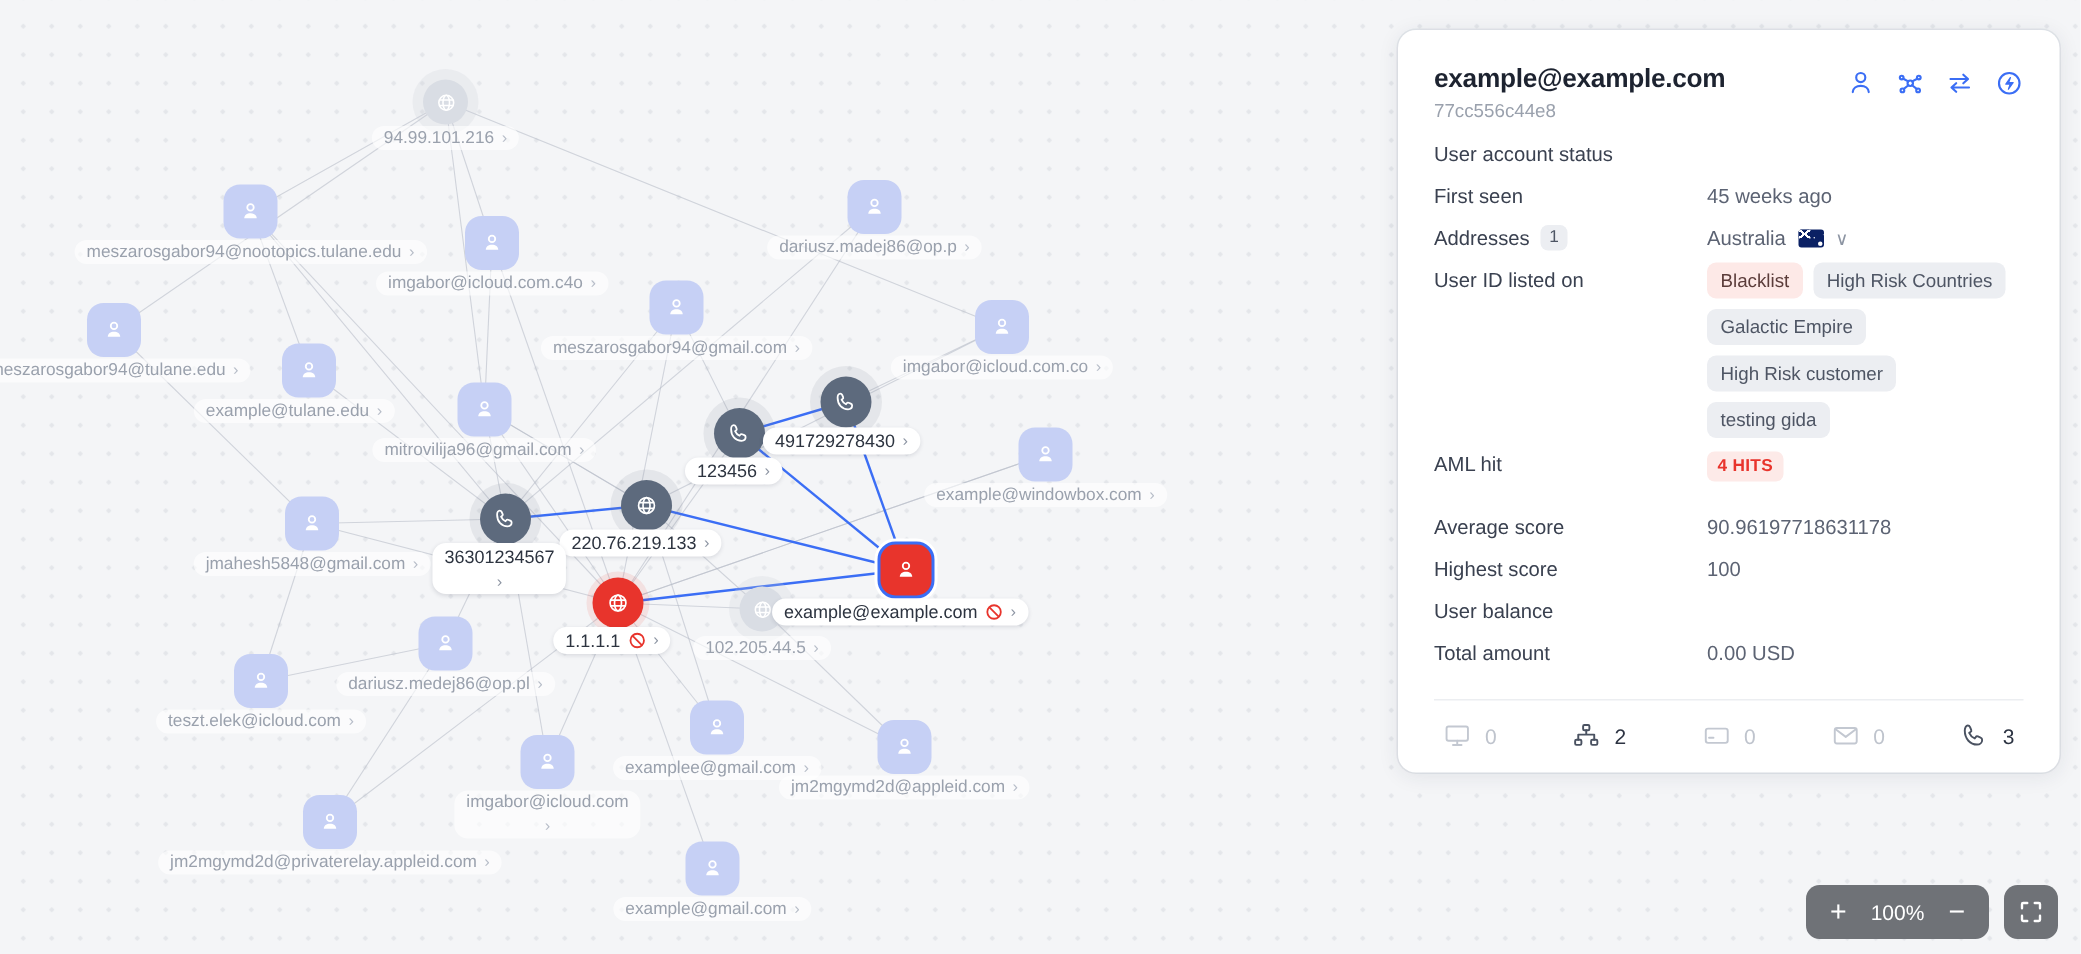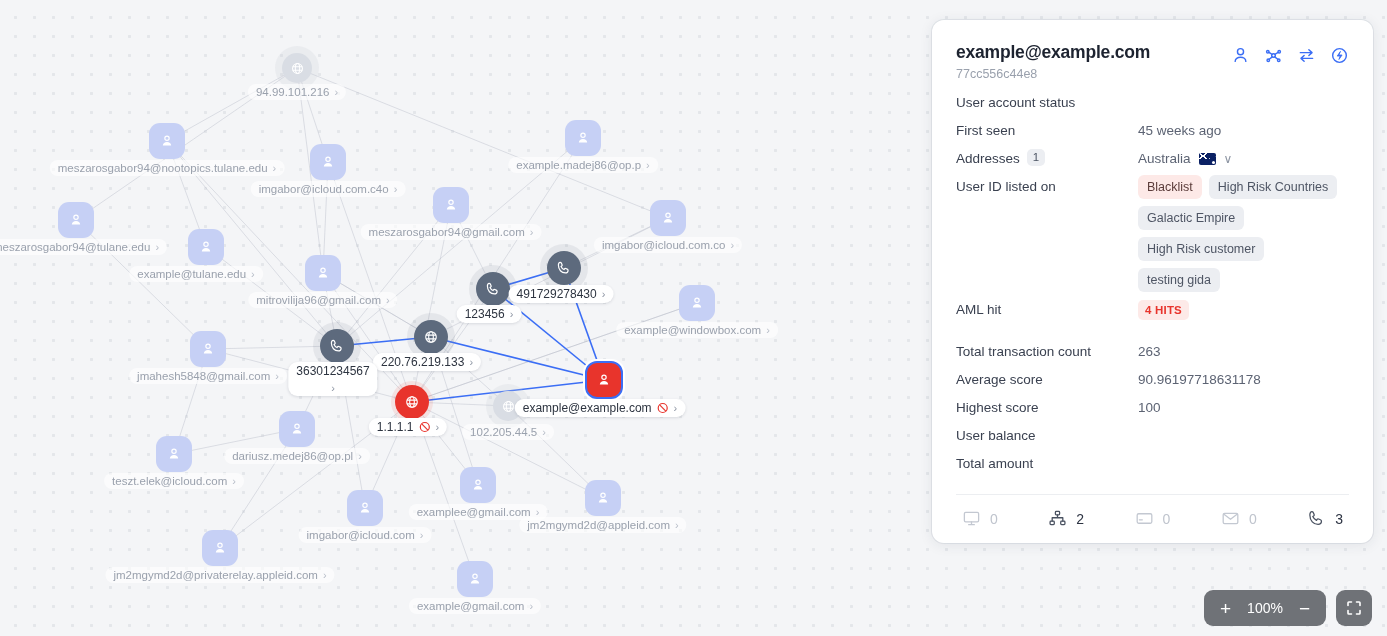--- a/index.html
+++ b/index.html
@@ -272,21 +272,21 @@
           <span>imgabor@icloud.com.c4o</span>
           <span class="chev">›</span>
         </div>
         <div class="node person dim" style="left: 583px; top: 138px;">
           <svg class="glyph" width="16" height="16" viewBox="0 0 20 20" fill="none" stroke="#ffffff" stroke-width="1.5" stroke-linecap="round">
             <circle cx="10" cy="6.6" r="2.7"></circle>
             <path d="M4.8 15.6c0-2.6 2.3-4.2 5.2-4.2s5.2 1.6 5.2 4.2z" fill="#ffffff" stroke="none"></path>
           </svg>
         </div>
         <div class="node-label" style="left: 583px; top: 157px;">
-          <span>example.madej86@op.p</span>
+          <span>dariusz.madej86@op.p</span>
           <span class="chev">›</span>
         </div>
         <div class="node person dim" style="left: 451px; top: 205px;">
           <svg class="glyph" width="16" height="16" viewBox="0 0 20 20" fill="none" stroke="#ffffff" stroke-width="1.5" stroke-linecap="round">
             <circle cx="10" cy="6.6" r="2.7"></circle>
             <path d="M4.8 15.6c0-2.6 2.3-4.2 5.2-4.2s5.2 1.6 5.2 4.2z" fill="#ffffff" stroke="none"></path>
           </svg>
         </div>
         <div class="node-label" style="left: 451px; top: 224px;">
           <span>meszarosgabor94@gmail.com</span>
@@ -459,21 +459,21 @@
         <div class="node-label" style="left: 478px; top: 504px;">
           <span>examplee@gmail.com</span>
           <span class="chev">›</span>
         </div>
         <div class="node person dim" style="left: 365px; top: 508px;">
           <svg class="glyph" width="16" height="16" viewBox="0 0 20 20" fill="none" stroke="#ffffff" stroke-width="1.5" stroke-linecap="round">
             <circle cx="10" cy="6.6" r="2.7"></circle>
             <path d="M4.8 15.6c0-2.6 2.3-4.2 5.2-4.2s5.2 1.6 5.2 4.2z" fill="#ffffff" stroke="none"></path>
           </svg>
         </div>
-        <div class="node-label" style="left: 365px; top: 527px;">
+        <div class="node-label" style="left: 365px; top: 527px; flex-direction: column;">
           <span>imgabor@icloud.com</span>
           <span class="chev">›</span>
         </div>
         <div class="node person dim" style="left: 603px; top: 498px;">
           <svg class="glyph" width="16" height="16" viewBox="0 0 20 20" fill="none" stroke="#ffffff" stroke-width="1.5" stroke-linecap="round">
             <circle cx="10" cy="6.6" r="2.7"></circle>
             <path d="M4.8 15.6c0-2.6 2.3-4.2 5.2-4.2s5.2 1.6 5.2 4.2z" fill="#ffffff" stroke="none"></path>
           </svg>
         </div>
         <div class="node-label" style="left: 603px; top: 517px;">
@@ -599,37 +599,34 @@
         <div class="lbl">AML hit</div>
         <div class="val">
           <span class="hits">4 HITS</span>
         </div>
       </div>
 
       <div class="spacer-row"></div>
 
       <div id="stats-rows">
           <div class="row">
-            <div class="lbl">Total transaction count</div>
-            <div class="val">263</div>
-          </div>
-          <div class="row">
             <div class="lbl">Average score</div>
             <div class="val">90.96197718631178</div>
           </div>
           <div class="row">
             <div class="lbl">Highest score</div>
             <div class="val">100</div>
           </div>
           <div class="row">
             <div class="lbl">User balance</div>
             <div class="val"></div>
           </div>
           <div class="row">
             <div class="lbl">Total amount</div>
+            <div class="val">0.00 USD</div>
           </div>
         </div>
     </div>
 
     <div class="panel-footer" id="panel-footer">
         <div class="foot-stat">
           <svg width="19" height="19" viewBox="0 0 20 20" fill="none" stroke="#c3c8d1" stroke-width="1.35" stroke-linecap="round" stroke-linejoin="round">
             <rect x="2.5" y="3.5" width="15" height="10" rx="1.4"></rect>
             <path d="M7 16.5h6M10 13.5v3"></path>
           </svg>

